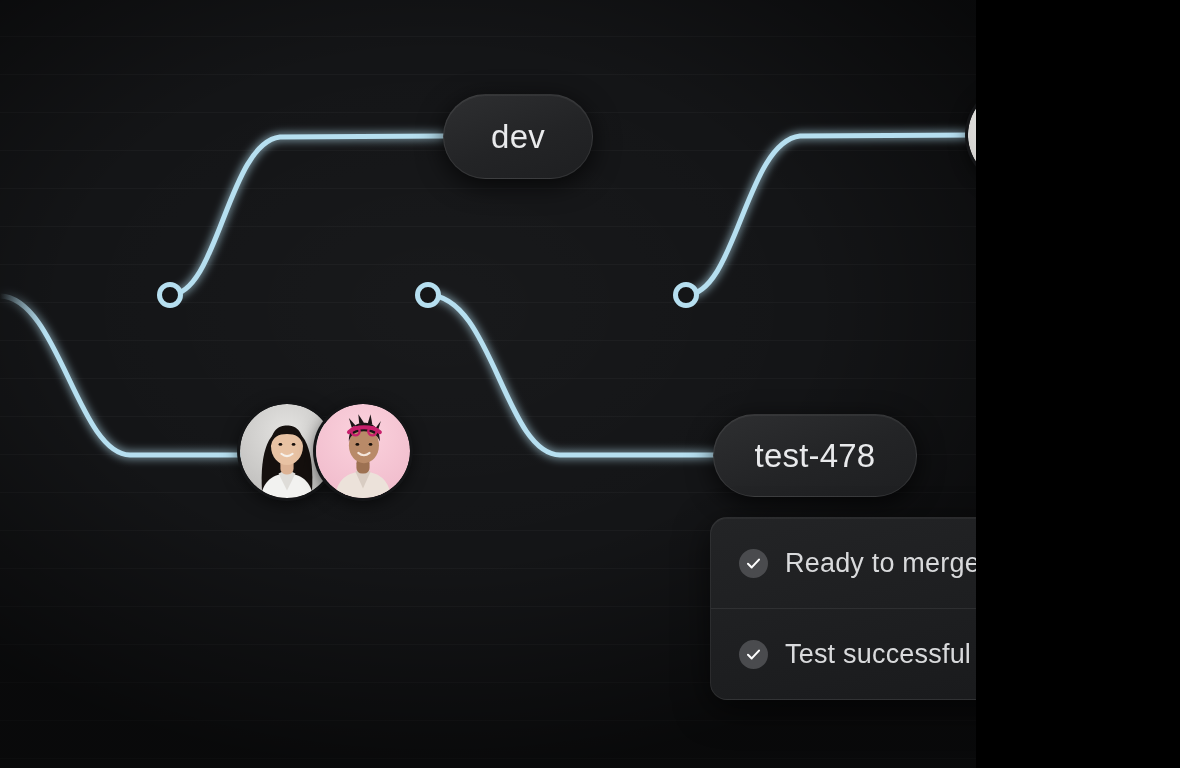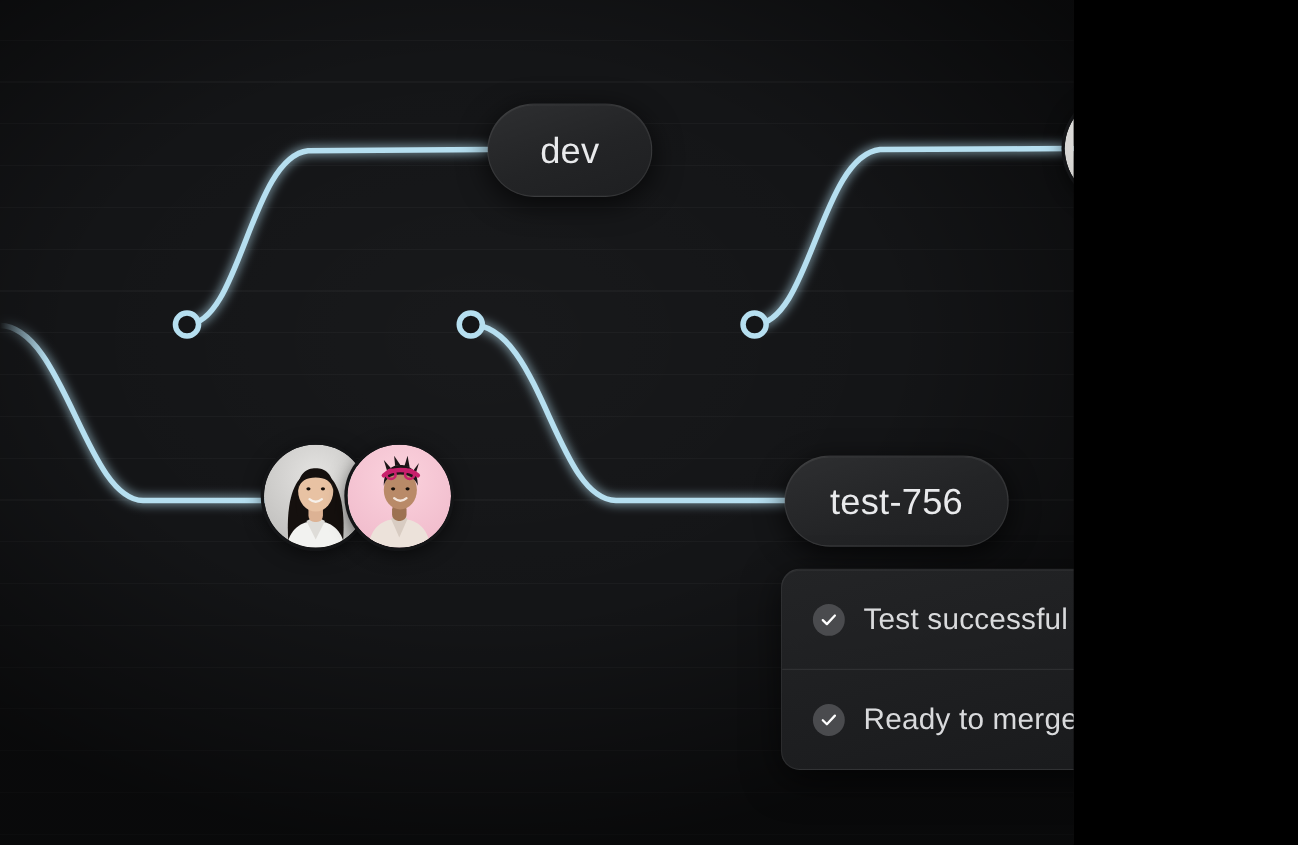--- a/index.html
+++ b/index.html
@@ -197,21 +197,21 @@
       <circle cx="428" cy="295" r="10.5" fill="#141517" stroke="#b6dff0" stroke-width="5"></circle>
       <circle cx="686" cy="295" r="10.5" fill="#141517" stroke="#b6dff0" stroke-width="5"></circle>
     </g>
   </svg>
 
   <div class="branch-pill" id="pill-dev">
     <span>dev</span>
   </div>
 
   <div class="branch-pill" id="pill-test">
-    <span>test-756</span>
+    <span>test-478</span>
   </div>
 
   <div class="avatar" id="avatar-reviewer">
     <svg viewBox="0 0 100 100" xmlns="http://www.w3.org/2000/svg">
       <defs>
         <radialGradient id="rvBg" cx="50%" cy="35%" r="78%">
           <stop offset="0" stop-color="#f2f1ef"></stop>
           <stop offset="1" stop-color="#c9c8c5"></stop>
         </radialGradient>
         <clipPath id="rvClip">
@@ -313,27 +313,27 @@
   </div>
 
   <div id="status-card">
 
     <div class="status-row">
       <span class="check-icon">
         <svg width="17" height="17" viewBox="0 0 17 17" xmlns="http://www.w3.org/2000/svg">
           <path d="M 3 8.8 L 6.7 12.4 L 14 4.6" fill="none" stroke="#ffffff" stroke-width="2.1" stroke-linecap="round" stroke-linejoin="round"></path>
         </svg>
       </span>
-      <span class="status-label">Test successful</span>
+      <span class="status-label">Ready to merge</span>
     </div>
 
     <div class="status-row">
       <span class="check-icon">
         <svg width="17" height="17" viewBox="0 0 17 17" xmlns="http://www.w3.org/2000/svg">
           <path d="M 3 8.8 L 6.7 12.4 L 14 4.6" fill="none" stroke="#ffffff" stroke-width="2.1" stroke-linecap="round" stroke-linejoin="round"></path>
         </svg>
       </span>
-      <span class="status-label">Ready to merge</span>
+      <span class="status-label">Test successful</span>
     </div>
 
   </div>
 
 </div>
 
 </body></html>

